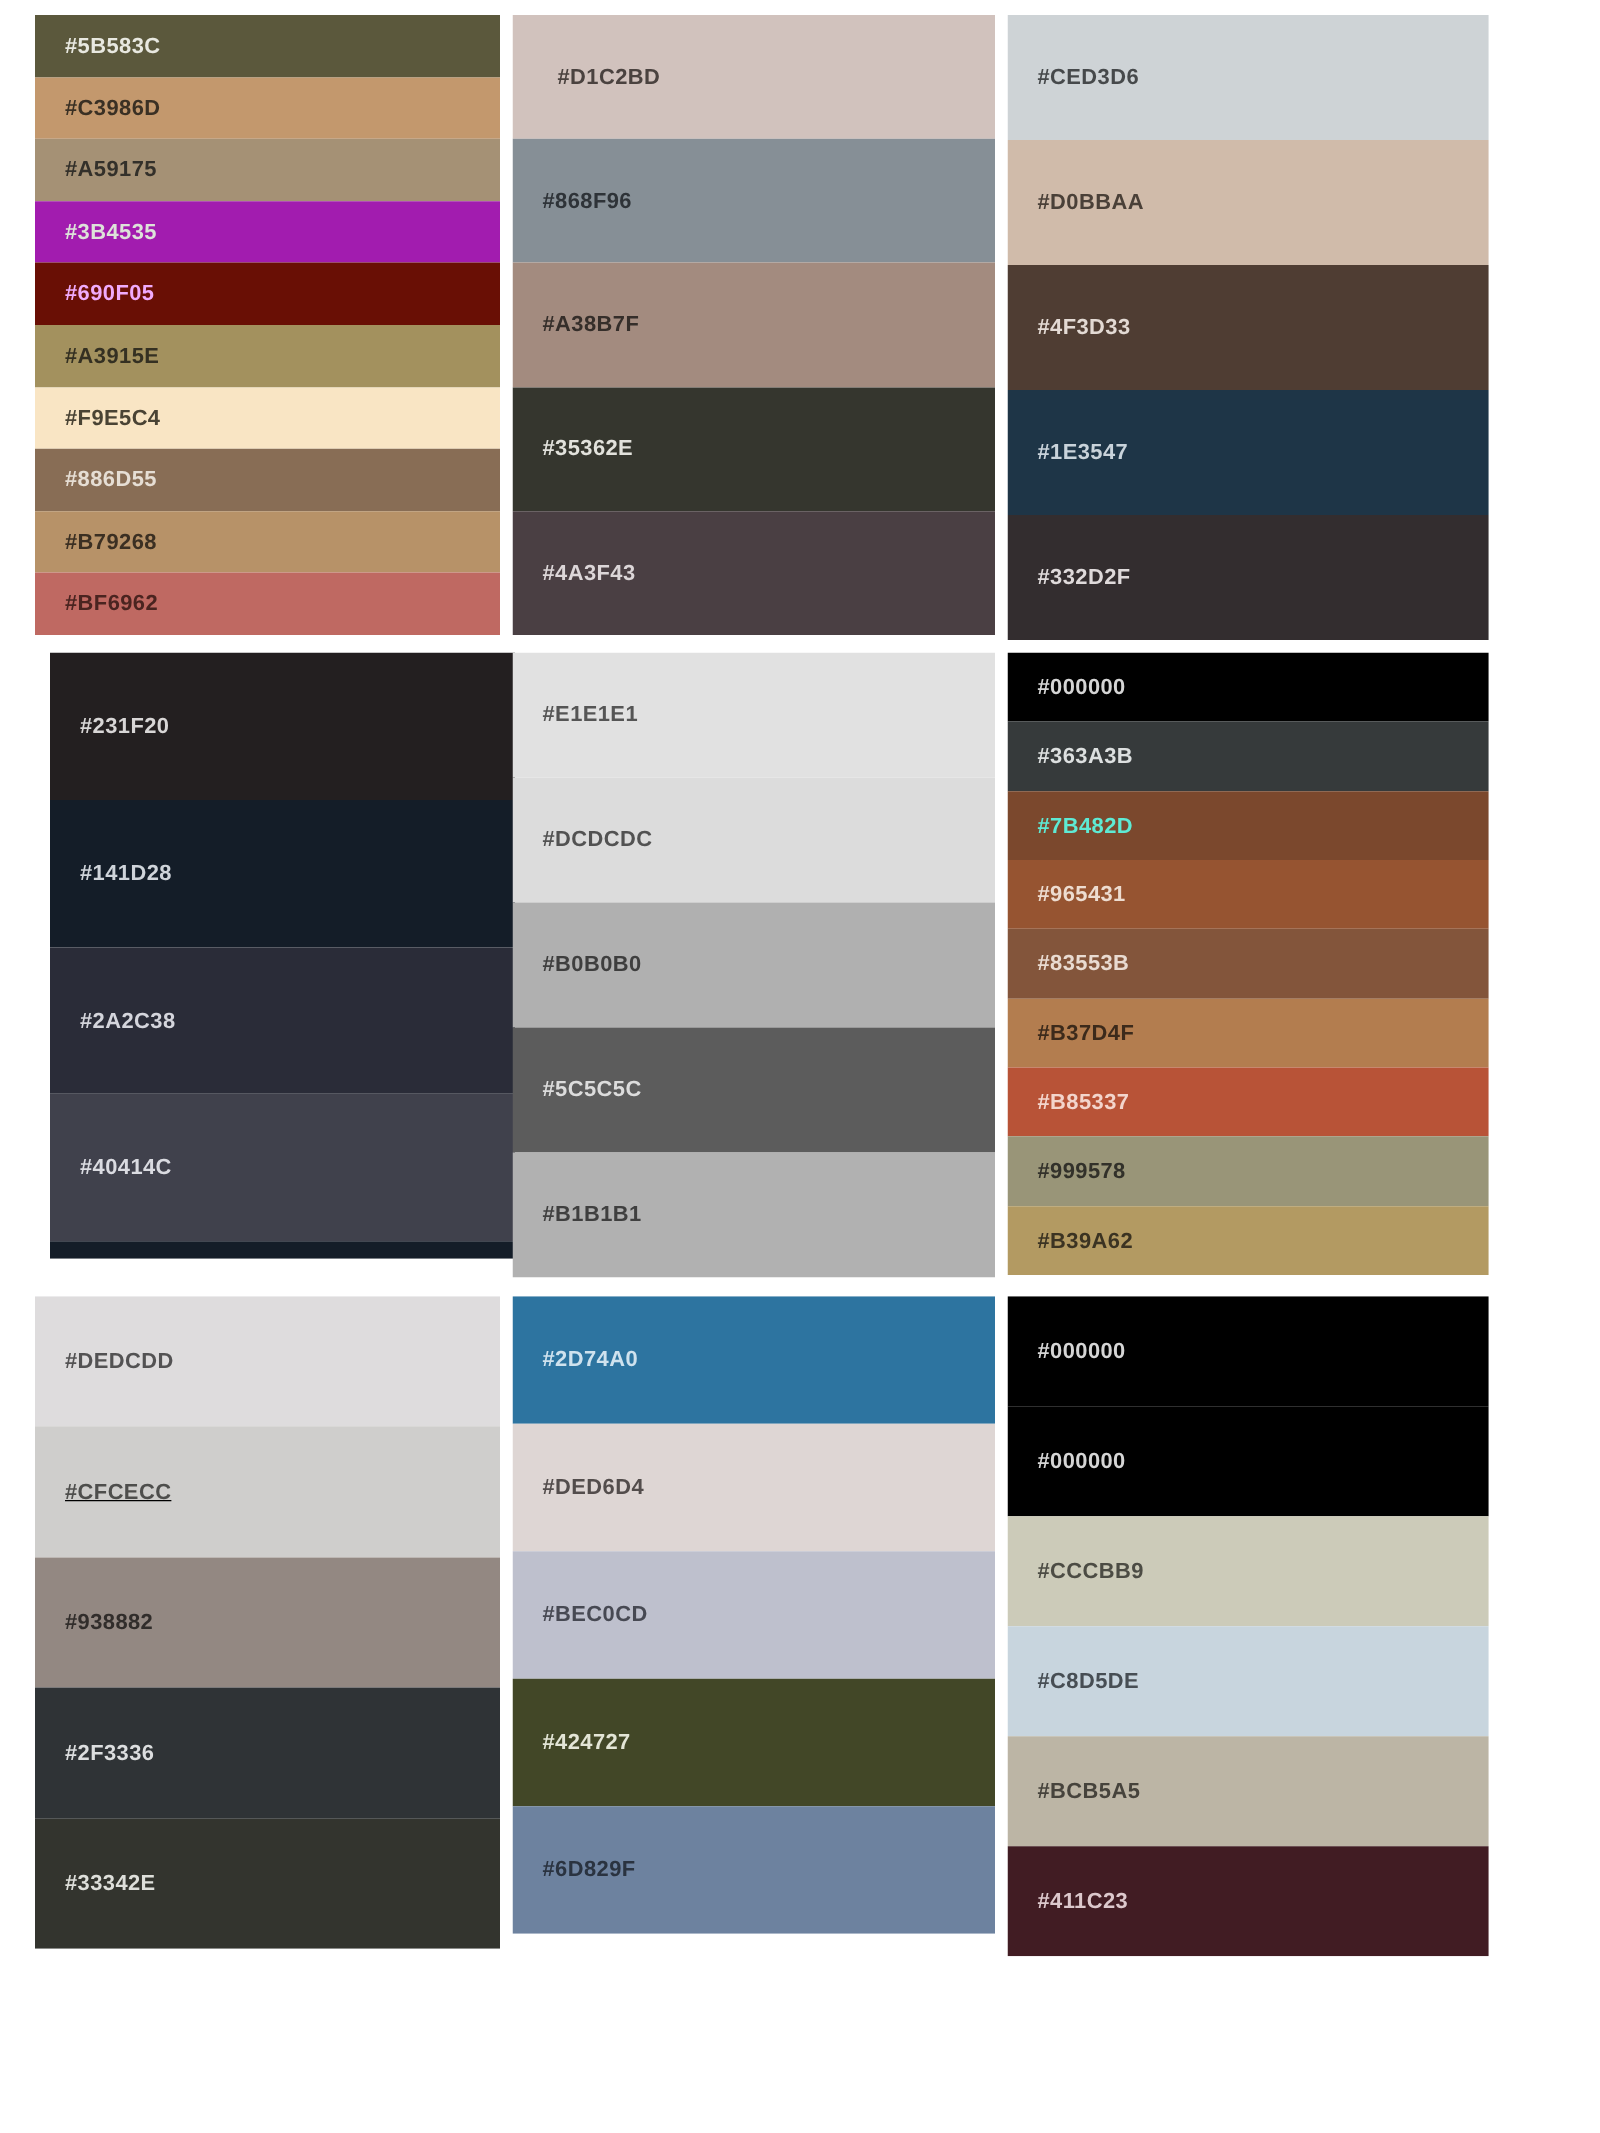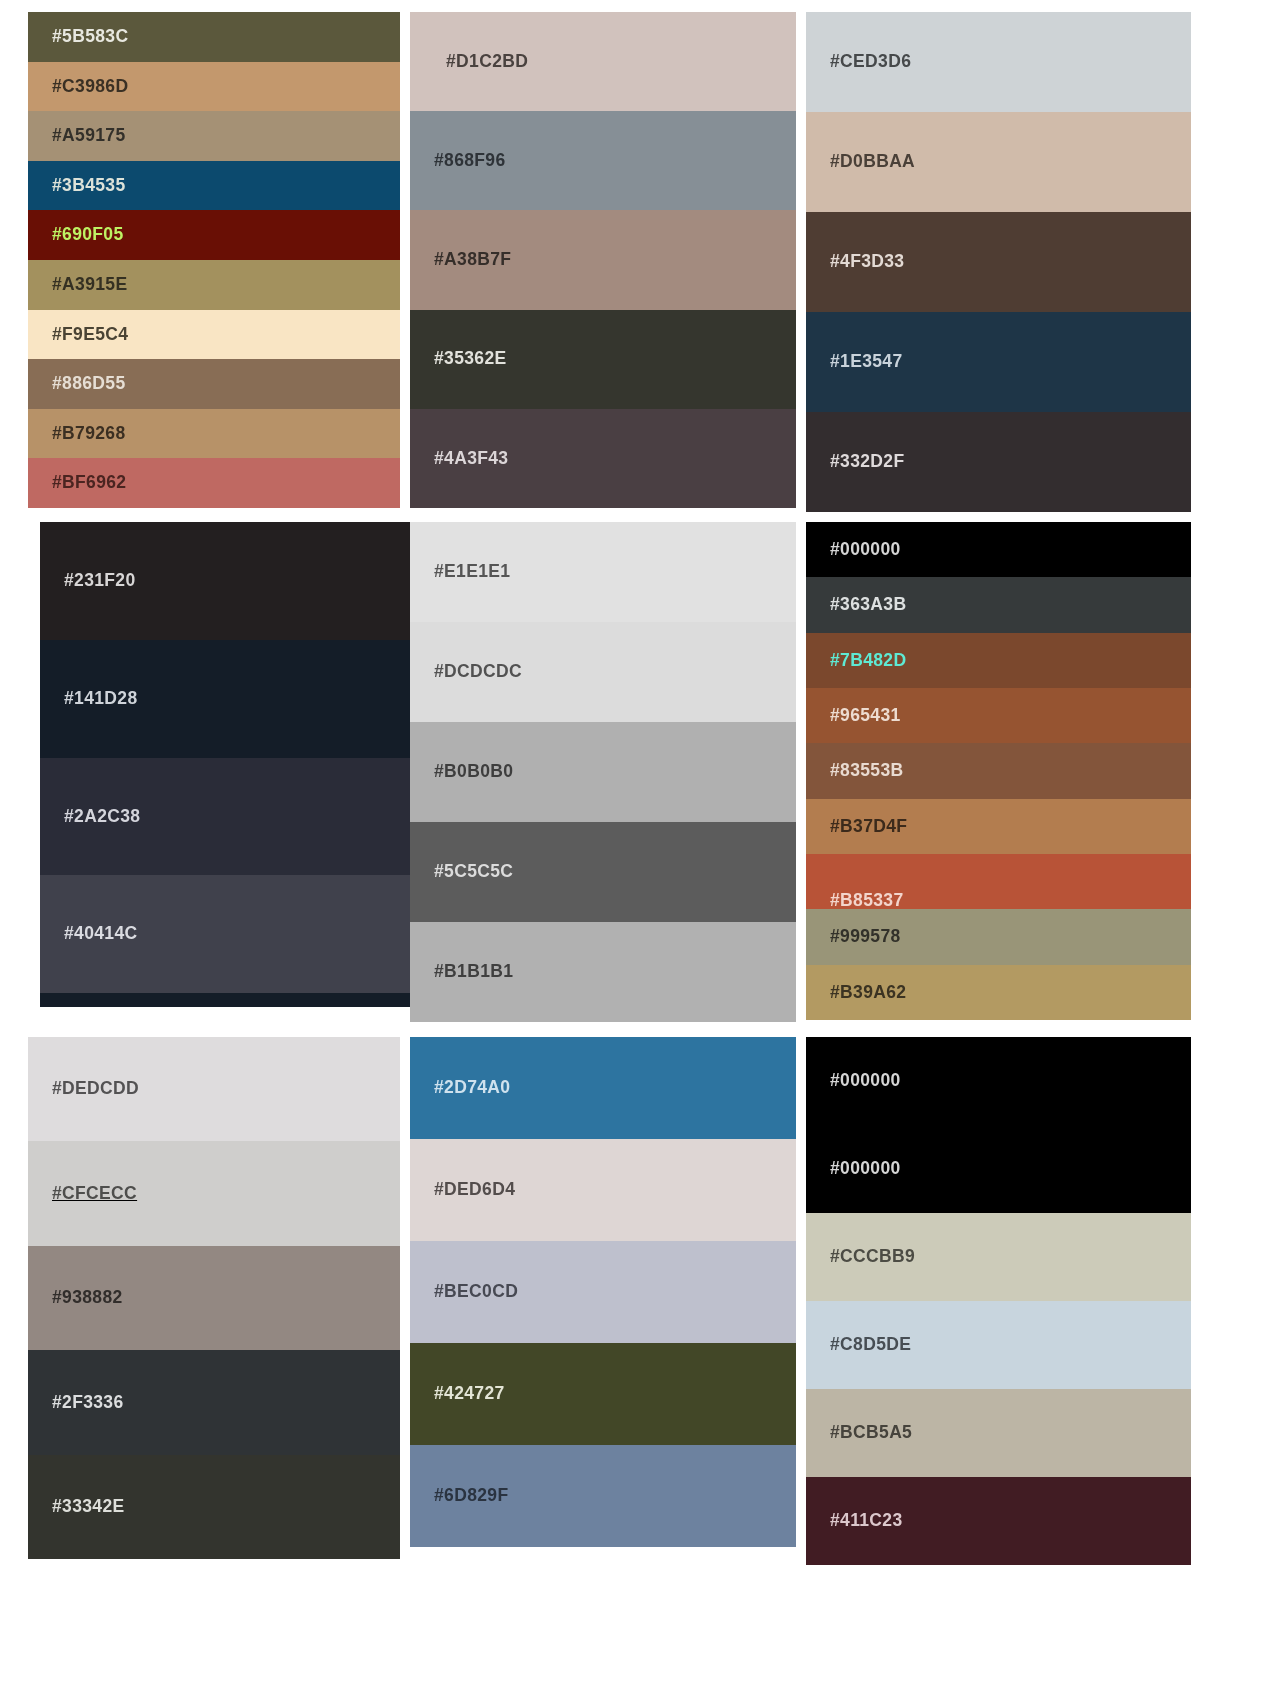--- a/index.html
+++ b/index.html
@@ -83,25 +83,25 @@
   <div class="palette-card p-r1c1">
     <div class="swatch" style="background-color: rgb(91, 88, 60);">
         <span class="swatch-label" style="color: rgb(232, 232, 224);">#5B583C</span>
       </div>
     <div class="swatch" style="background-color: rgb(195, 152, 109);">
         <span class="swatch-label" style="color: rgb(58, 48, 36);">#C3986D</span>
       </div>
     <div class="swatch" style="background-color: rgb(165, 145, 117);">
         <span class="swatch-label" style="color: rgb(51, 48, 42);">#A59175</span>
       </div>
-    <div class="swatch" style="background-color: #0c4a6e;">
+    <div class="swatch" style="background-color: #a21caf;">
         <span class="swatch-label" style="color: rgb(221, 227, 217);">#3B4535</span>
       </div>
     <div class="swatch" style="background-color: rgb(105, 15, 5);">
-        <span class="swatch-label" style="color: #bef264;">#690F05</span>
+        <span class="swatch-label" style="color: #f0abfc;">#690F05</span>
       </div>
     <div class="swatch" style="background-color: rgb(163, 145, 94);">
         <span class="swatch-label" style="color: rgb(52, 48, 34);">#A3915E</span>
       </div>
     <div class="swatch" style="background-color: rgb(249, 229, 196);">
         <span class="swatch-label" style="color: rgb(74, 67, 52);">#F9E5C4</span>
       </div>
     <div class="swatch" style="background-color: rgb(136, 109, 85);">
         <span class="swatch-label" style="color: rgb(230, 222, 212);">#886D55</span>
       </div>
@@ -197,21 +197,21 @@
       </div>
     <div class="swatch" style="background-color: rgb(150, 84, 49);">
         <span class="swatch-label" style="color: rgb(237, 220, 208);">#965431</span>
       </div>
     <div class="swatch" style="background-color: rgb(131, 85, 59);">
         <span class="swatch-label" style="color: rgb(233, 219, 209);">#83553B</span>
       </div>
     <div class="swatch" style="background-color: rgb(179, 125, 79);">
         <span class="swatch-label" style="color: rgb(60, 42, 27);">#B37D4F</span>
       </div>
-    <div class="swatch" style="background-color: rgb(184, 83, 55); align-items: flex-end;">
+    <div class="swatch" style="background-color: rgb(184, 83, 55);">
         <span class="swatch-label" style="color: rgb(243, 213, 204);">#B85337</span>
       </div>
     <div class="swatch" style="background-color: rgb(153, 149, 120);">
         <span class="swatch-label" style="color: rgb(50, 49, 42);">#999578</span>
       </div>
     <div class="swatch" style="background-color: rgb(179, 154, 98);">
         <span class="swatch-label" style="color: rgb(59, 51, 34);">#B39A62</span>
       </div>
   </div>
 

